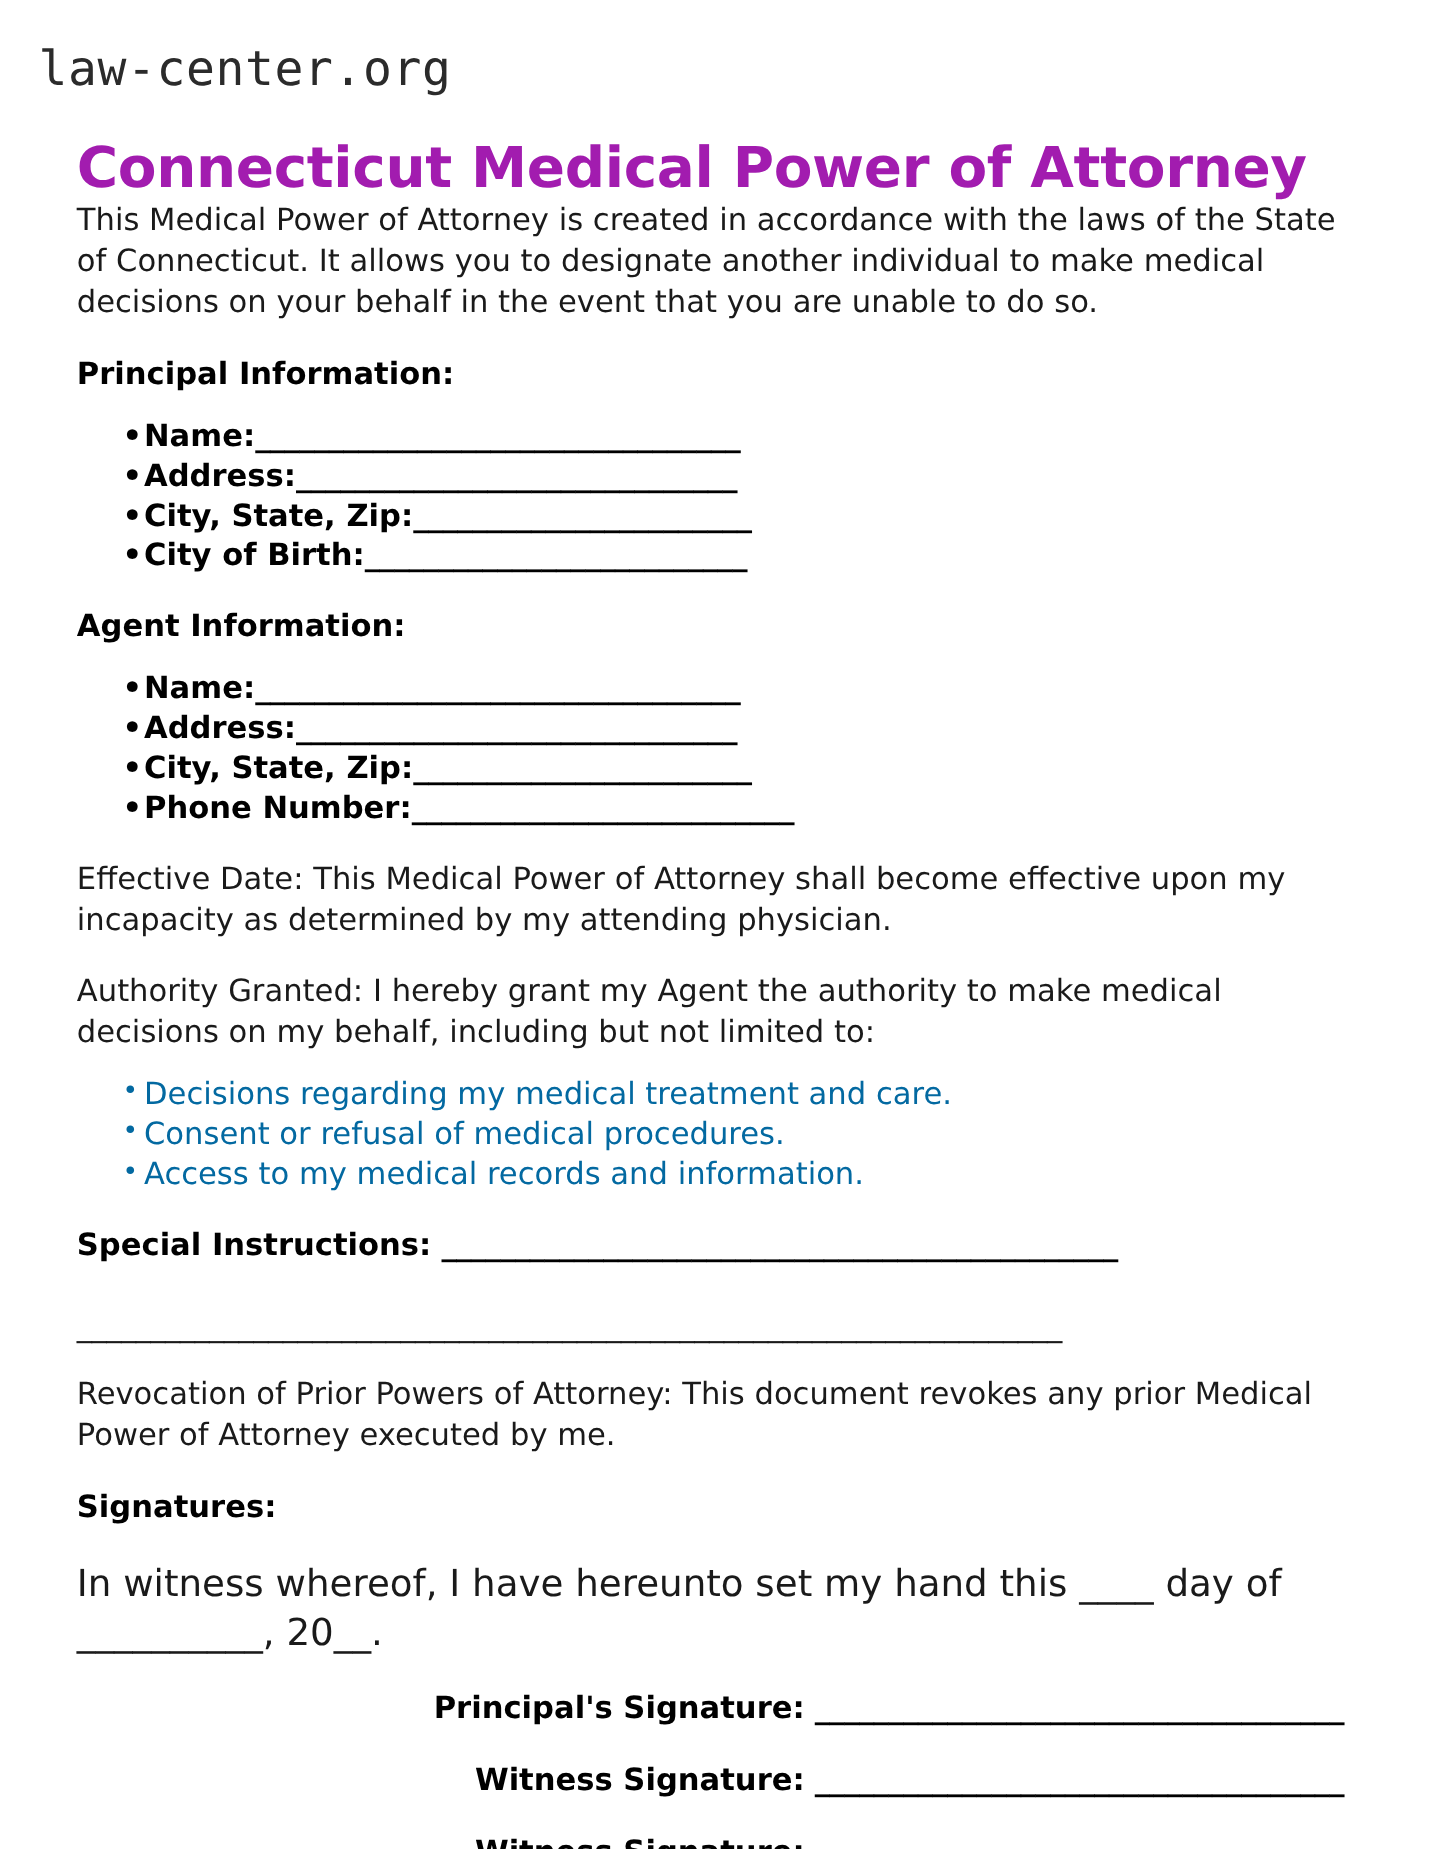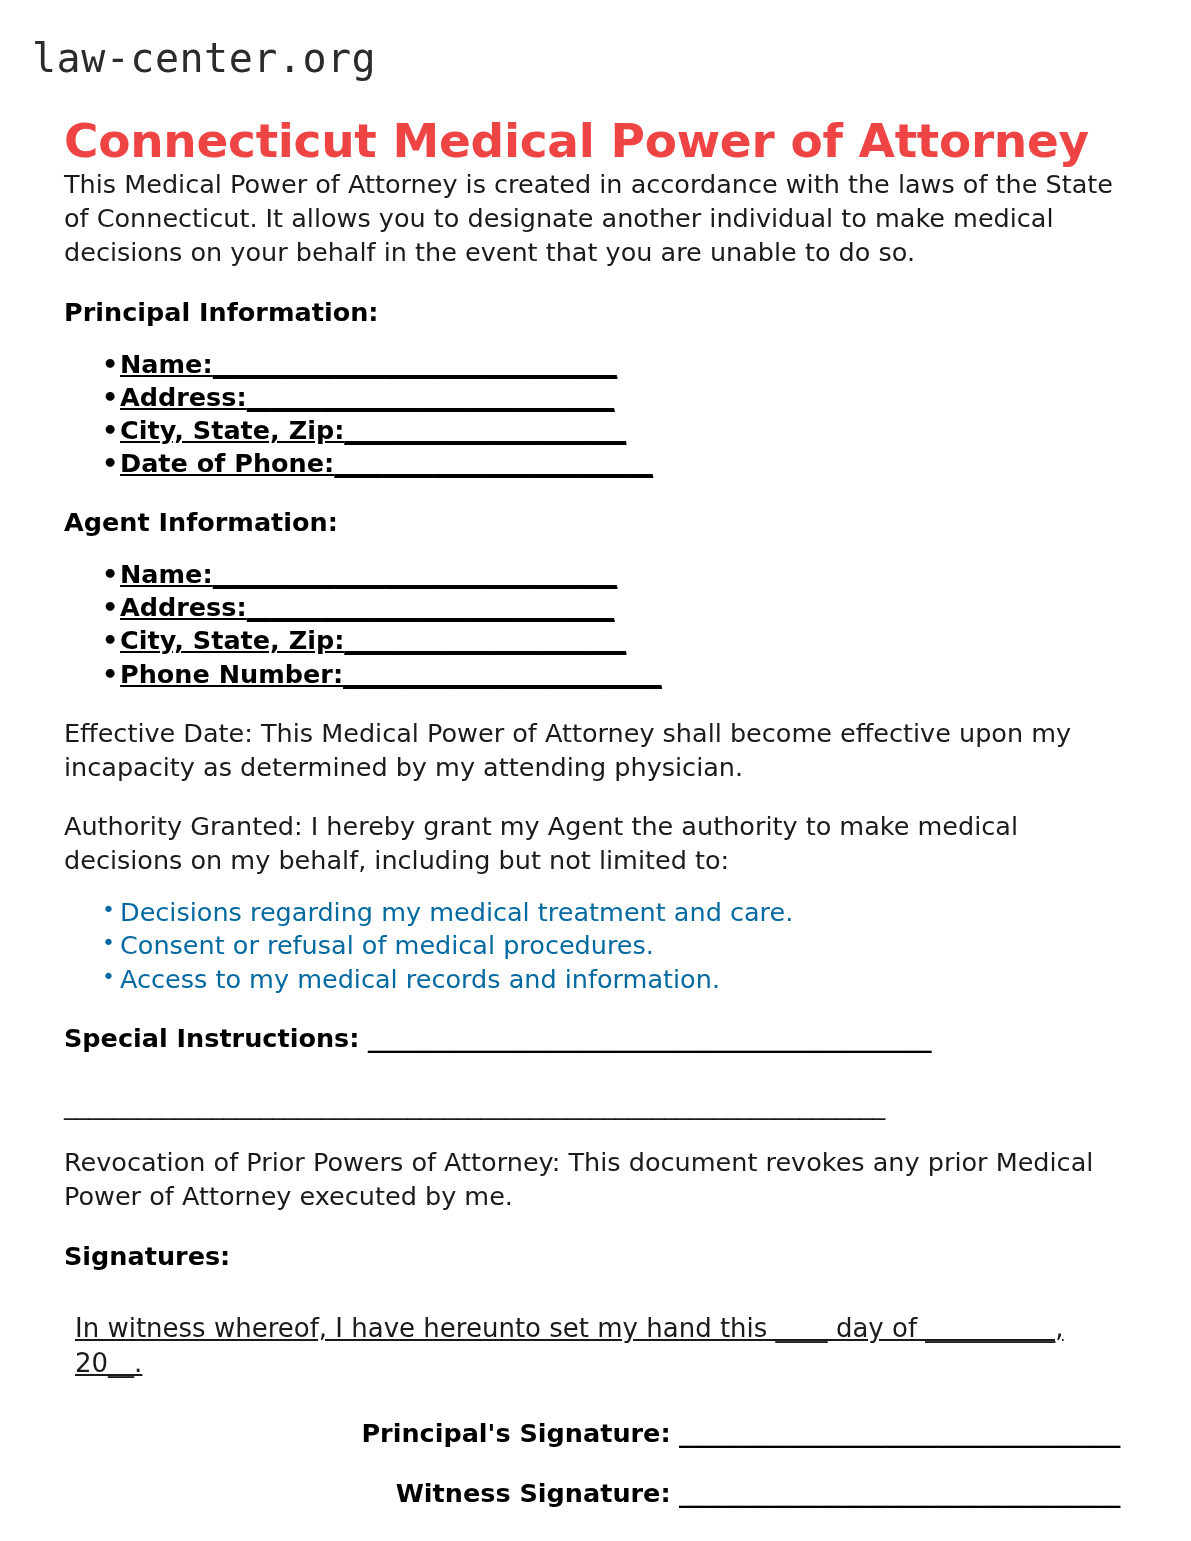--- a/index.html
+++ b/index.html
@@ -40,21 +40,21 @@
 
   .doc-title {
     position: absolute;
     left: 64px;
     top: 84px;
     font-family: "DejaVu Sans", sans-serif;
     font-size: 47px;
     font-weight: bold;
     line-height: 1.12;
     letter-spacing: -0.3px;
-    color: #ef4444;
+    color: #a21caf;
     white-space: nowrap;
   }
 
   
   .content {
     position: absolute;
     left: 64px;
     top: 168px;
     width: 1056px;
   }
@@ -86,21 +86,21 @@
     margin: 0;
     padding: 0;
   }
   ul.fields li, ul.plain li {
     position: relative;
     padding-left: 56px;
     font-size: 25.5px;
     line-height: 1.30;
     color: #000000;
   }
-  ul.fields li { font-weight: bold; text-decoration: underline; }
+  ul.fields li { font-weight: bold; }
   ul.plain li { font-weight: normal; color: #0369a1; }
 
   ul.fields li::before, ul.plain li::before {
     content: "\2022";
     position: absolute;
     left: 38px;
     top: 0;
     font-size: 25.5px;
     line-height: 1.30;
   }
@@ -125,26 +125,25 @@
 
   .sig-line {
     font-size: 25.5px;
     font-weight: bold;
     line-height: 1.33;
     margin: 0;
     text-align: right;
   }
 
   .witness-stmt {
-    font-size: 26px;
+    font-size: 31px;
     font-weight: normal;
     line-height: 1.33;
     color: #1a1a1a;
-    margin: 11px;
-    text-decoration: underline;
+    margin: 0;
   }
 </style>
 </head>
 <body>
 
 <div class="page">
 
   <div class="site-brand">law-center.org</div>
 
   <h1 class="doc-title">Connecticut Medical Power of Attorney</h1>
@@ -163,21 +162,21 @@
       <li>
         <span>Name:</span><span class="blank">_________________________________</span>
       </li>
       <li>
         <span>Address:</span><span class="blank">______________________________</span>
       </li>
       <li>
         <span>City, State, Zip:</span><span class="blank">_______________________</span>
       </li>
       <li>
-        <span>Date of Phone:</span><span class="blank">__________________________</span>
+        <span>City of Birth:</span><span class="blank">__________________________</span>
       </li>
     </ul>
 
     <div class="spacer-md"></div>
 
     <div class="sec-head">Agent Information:</div>
 
     <div class="spacer-sm"></div>
 
     <ul class="fields">

